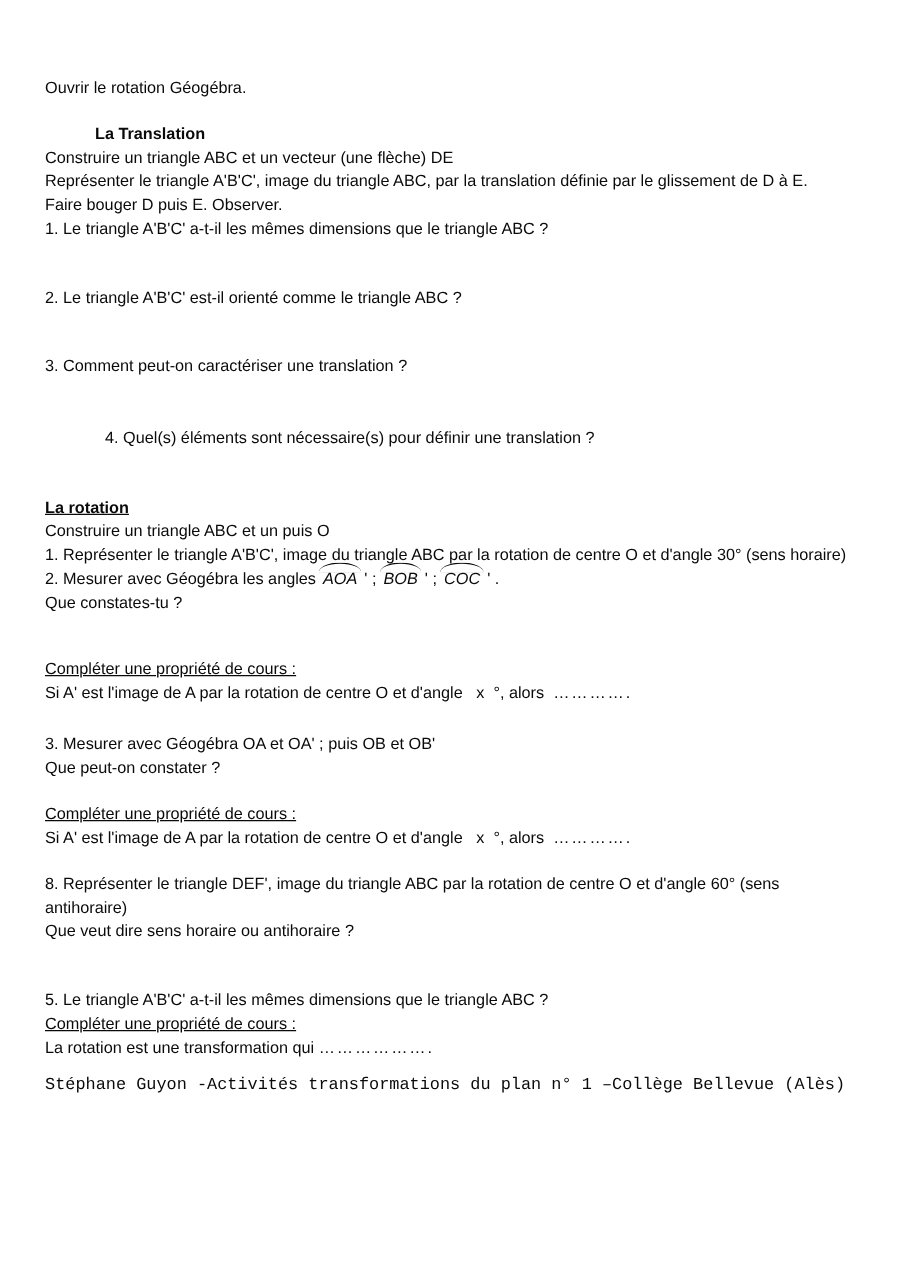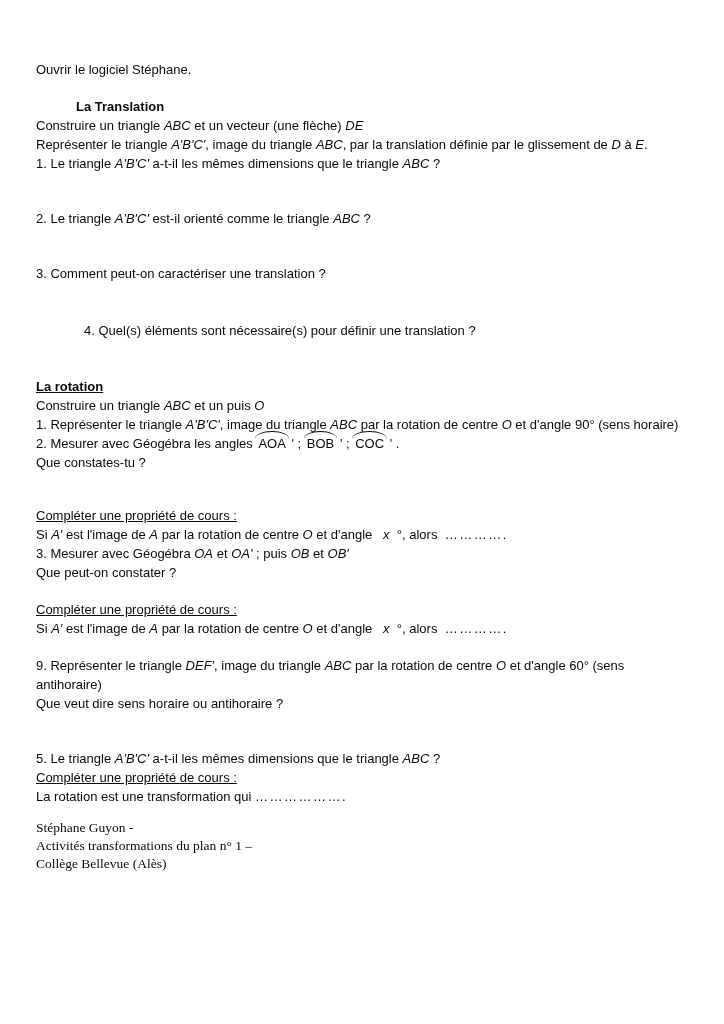--- a/index.html
+++ b/index.html
@@ -25,22 +25,23 @@
   .line { min-height: 19px; }
 
   .section-heading { font-weight: bold; }
 
   .prop-heading {
     font-weight: normal;
     text-decoration: underline;
   }
 
   
-  .seg-i { font-style: italic; }
+  .seg-i { }
   .seg-arc {
+    font-style: italic;
     position: relative;
     display: inline-block;
     padding: 0 2px;
   }
   .seg-arc::before {
     content: "";
     position: absolute;
     left: -1px; right: -1px; top: -3px;
     height: 7px;
     border-top: 1.6px solid #0a0a0a;
@@ -48,68 +49,68 @@
   }
   .seg-dots { letter-spacing: 1.5px; }
 
   
   .mt-intro   { margin-top: 26px; }
   .mt-head1   { margin-top: 18px; margin-left: 40px; }
   .mt-q       { margin-top: 36px; }
   .mt-q38     { margin-top: 38px; margin-left: 48px; }
   .mt-head2   { margin-top: 37px; text-decoration: underline; }
   .mt-prop    { margin-top: 34px; }
-  .mt-22      { }
+  .mt-22      { margin-top: 22px; }
   .mt-18      { margin-top: 18px; }
 
   .footer {
     margin-top: 13px;
     width: 656px;
     display: flex;
     align-items: baseline;
-    font-family: Liberation Serif, serif;
+    font-family: Liberation Mono, monospace;
     font-size: 13.5px;
     line-height: 18px;
-    flex-direction: column;
   }
 </style>
 </head>
 <body>
 
 <div class="page">
 
 
   <div class="content">
 
-    <div class="line mt-intro"><span>Ouvrir le logiciel Stéphane.</span></div>
+    <div class="line mt-intro"><span>Ouvrir le rotation Géogébra.</span></div>
 
     <div class="line section-heading mt-head1">La Translation</div>
     <div class="line"><span>Construire un triangle </span><span class="seg-i">ABC</span><span> et un vecteur (une flèche) </span><span class="seg-i">DE</span></div>
     <div class="line"><span>Représenter le triangle </span><span class="seg-i">A'B'C'</span><span>, image du triangle </span><span class="seg-i">ABC</span><span>, par la translation définie par le glissement de </span><span class="seg-i">D</span><span> à </span><span class="seg-i">E</span><span>.</span></div>
+    <div class="line"><span>Faire bouger </span><span class="seg-i">D</span><span> puis </span><span class="seg-i">E</span><span>. Observer.</span></div>
     <div class="line"><span>1. Le triangle </span><span class="seg-i">A'B'C'</span><span> a-t-il les mêmes dimensions que le triangle </span><span class="seg-i">ABC</span><span> ?</span></div>
     <div class="line mt-q"><span>2. Le triangle </span><span class="seg-i">A'B'C'</span><span> est-il orienté comme le triangle </span><span class="seg-i">ABC</span><span> ?</span></div>
     <div class="line mt-q"><span>3. Comment peut-on caractériser une translation ?</span></div>
     <div class="line mt-q38"><span>4. Quel(s) éléments sont nécessaire(s) pour définir une translation ?</span></div>
 
     <div class="line section-heading mt-head2">La rotation</div>
     <div class="line"><span>Construire un triangle </span><span class="seg-i">ABC</span><span> et un puis </span><span class="seg-i">O</span></div>
-    <div class="line"><span>1. Représenter le triangle </span><span class="seg-i">A'B'C'</span><span>, image du triangle </span><span class="seg-i">ABC</span><span> par la rotation de centre </span><span class="seg-i">O</span><span> et d'angle 90° (sens horaire)</span></div>
+    <div class="line"><span>1. Représenter le triangle </span><span class="seg-i">A'B'C'</span><span>, image du triangle </span><span class="seg-i">ABC</span><span> par la rotation de centre </span><span class="seg-i">O</span><span> et d'angle 30° (sens horaire)</span></div>
     <div class="line"><span>2. Mesurer avec Géogébra les angles  </span><span class="seg-arc">AOA</span><span> ' ; </span><span class="seg-arc">BOB</span><span> '  ;  </span><span class="seg-arc">COC</span><span> ' .</span></div>
     <div class="line"><span>Que constates-tu ?</span></div>
 
     <div class="line prop-heading mt-prop">Compléter une propriété de cours : </div>
     <div class="line"><span>Si </span><span class="seg-i">A'</span><span> est l'image de </span><span class="seg-i">A</span><span> par la rotation de centre </span><span class="seg-i">O</span><span> et d'angle&nbsp;&nbsp;&nbsp;</span><span class="seg-i">x</span><span>&nbsp;&nbsp;°, alors&nbsp;&nbsp;</span><span class="seg-dots">………….</span></div>
 
     <div class="line mt-22"><span>3. Mesurer avec Géogébra </span><span class="seg-i">OA</span><span> et </span><span class="seg-i">OA'</span><span> ; puis </span><span class="seg-i">OB</span><span> et </span><span class="seg-i">OB'</span></div>
     <div class="line"><span>Que peut-on constater ?</span></div>
 
     <div class="line prop-heading mt-18">Compléter une propriété de cours : </div>
     <div class="line"><span>Si </span><span class="seg-i">A'</span><span> est l'image de </span><span class="seg-i">A</span><span> par la rotation de centre </span><span class="seg-i">O</span><span> et d'angle&nbsp;&nbsp;&nbsp;</span><span class="seg-i">x</span><span>&nbsp;&nbsp;°, alors&nbsp;&nbsp;</span><span class="seg-dots">………….</span></div>
 
-    <div class="line mt-18"><span>9. Représenter le triangle </span><span class="seg-i">DEF'</span><span>, image du triangle </span><span class="seg-i">ABC</span><span> par la rotation de centre </span><span class="seg-i">O</span><span> et d'angle 60° (sens antihoraire)</span></div>
+    <div class="line mt-18"><span>8. Représenter le triangle </span><span class="seg-i">DEF'</span><span>, image du triangle </span><span class="seg-i">ABC</span><span> par la rotation de centre </span><span class="seg-i">O</span><span> et d'angle 60° (sens antihoraire)</span></div>
     <div class="line"><span>Que veut dire sens horaire ou antihoraire ?</span></div>
 
     <div class="line mt-q"><span>5. Le triangle </span><span class="seg-i">A'B'C'</span><span> a-t-il les mêmes dimensions que le triangle </span><span class="seg-i">ABC</span><span> ?</span></div>
     <div class="line prop-heading">Compléter une propriété de cours : </div>
     <div class="line"><span>La rotation est une transformation qui </span><span class="seg-dots">……………….</span></div>
 
   </div>
 
   <div class="footer">
     <span>Stéphane Guyon -</span>

